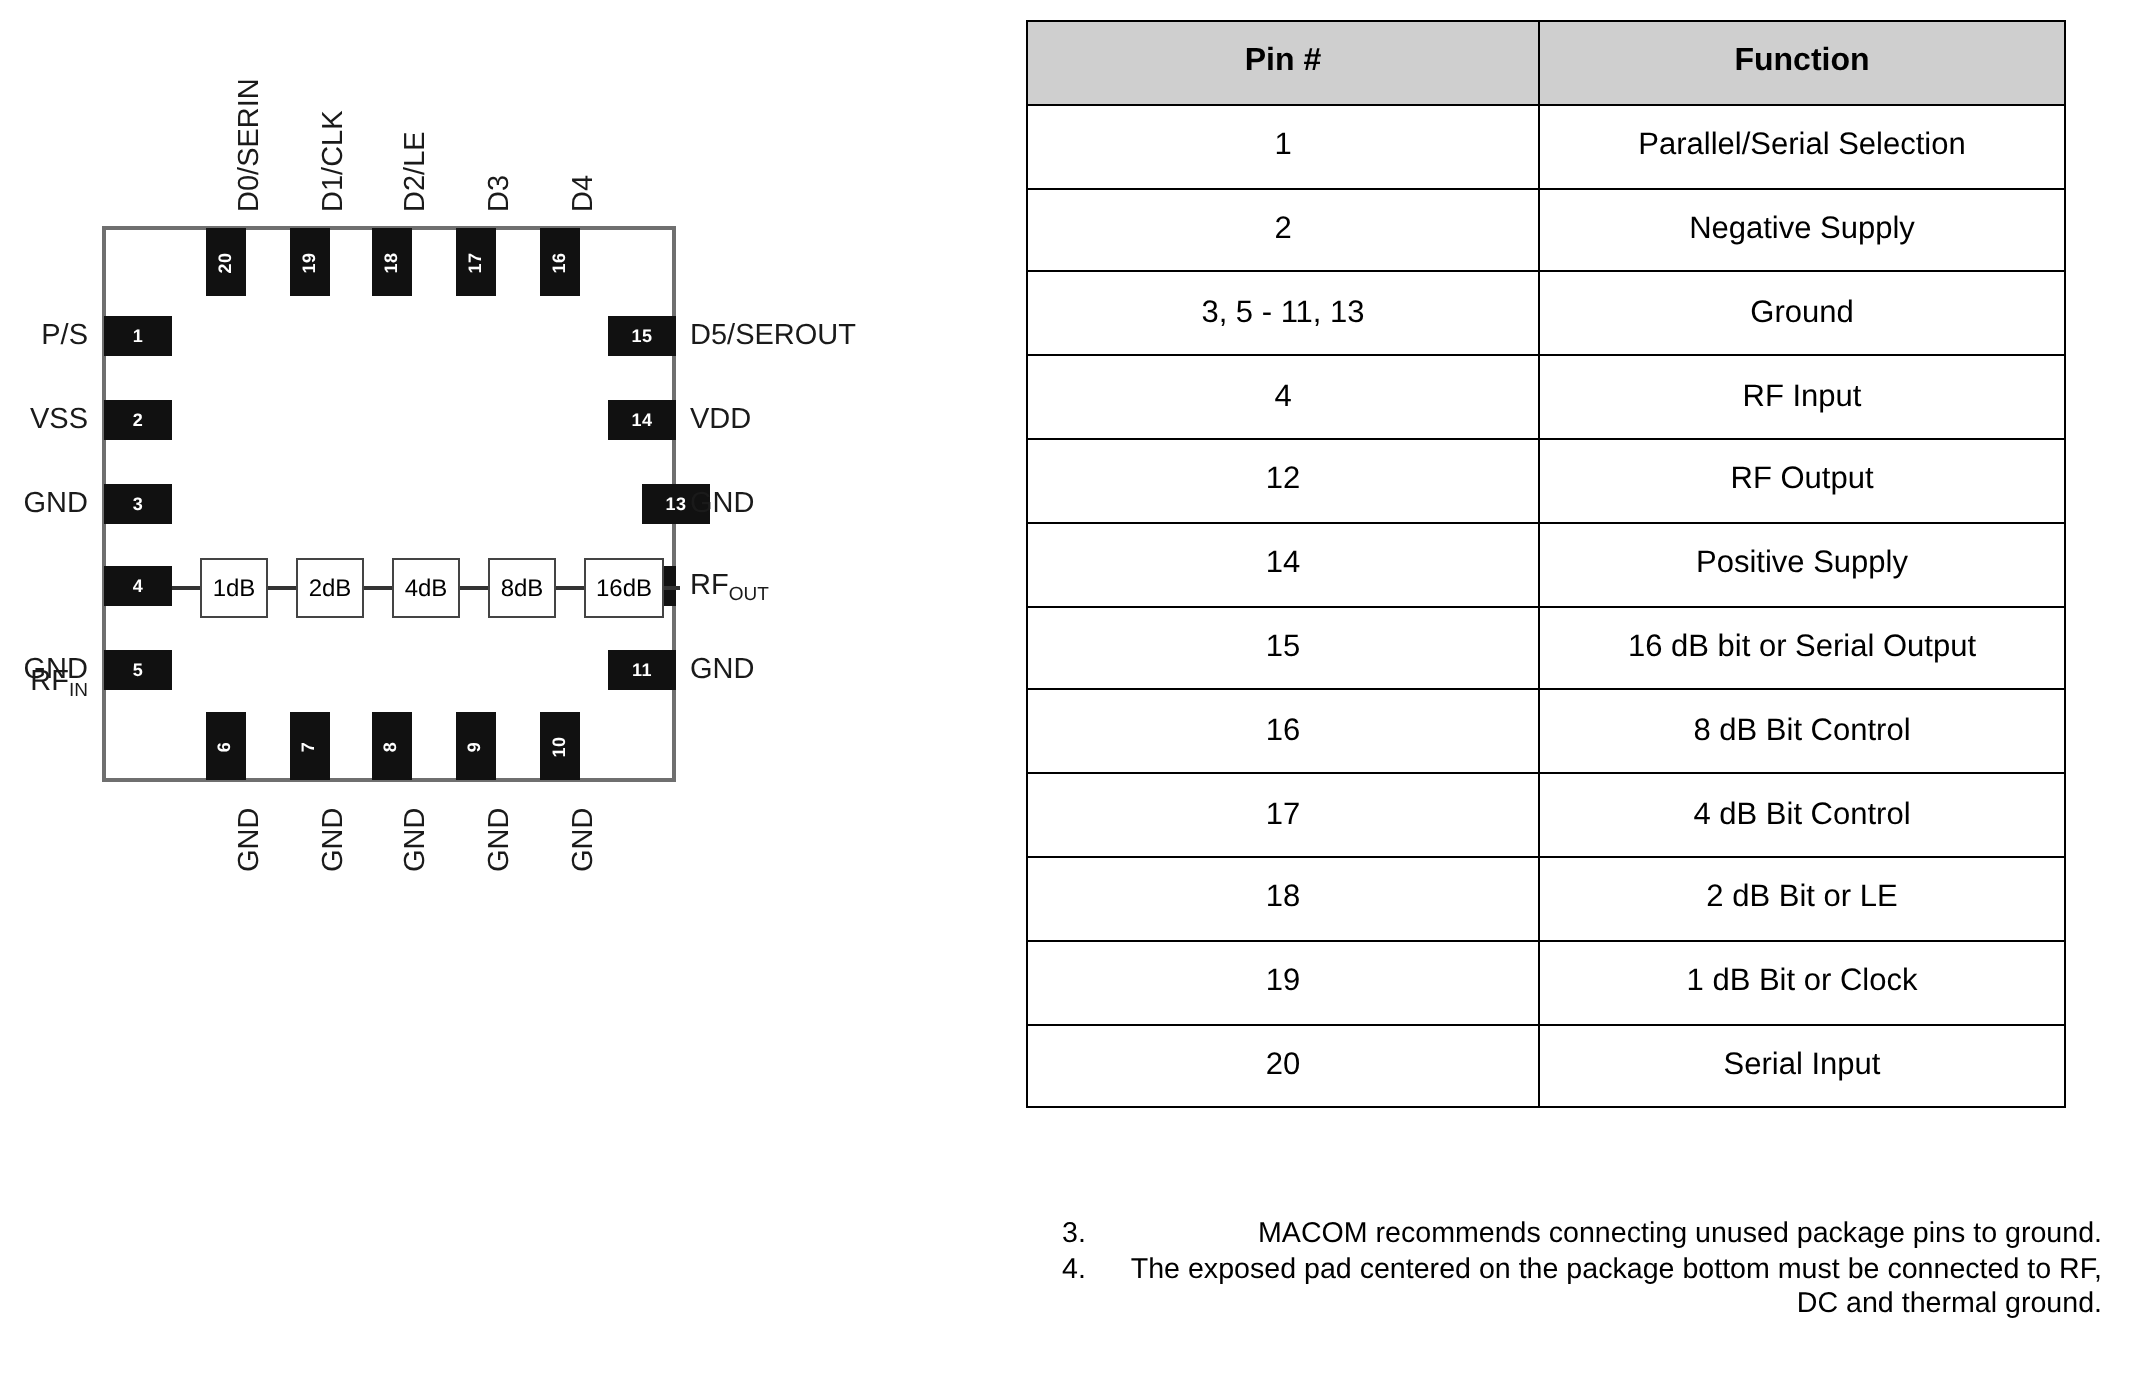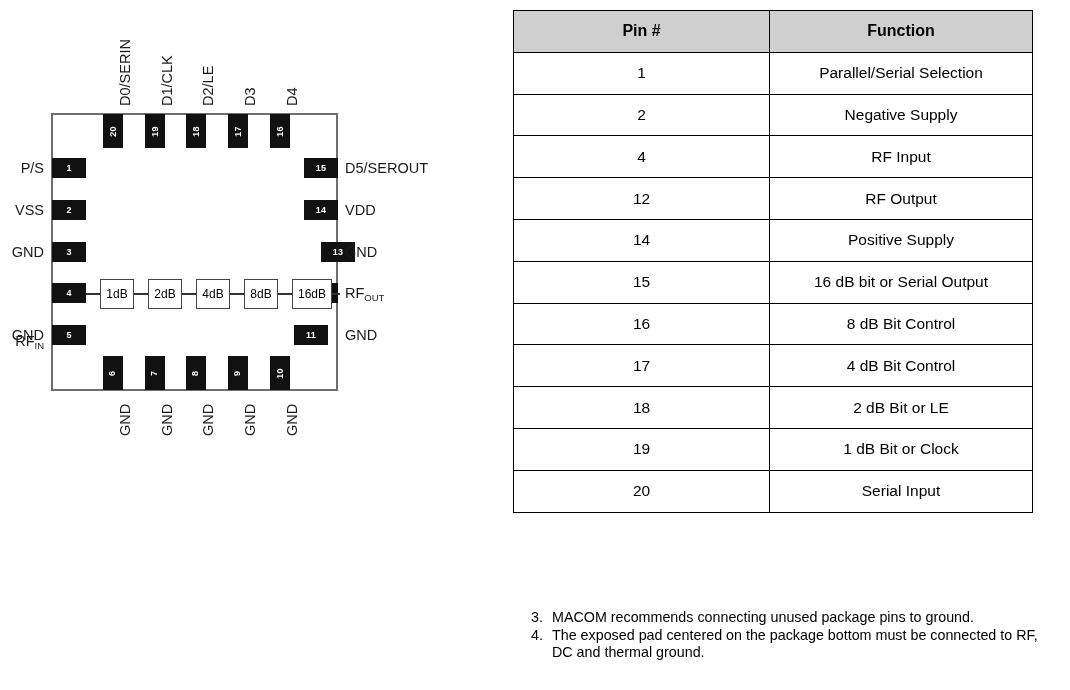--- a/index.html
+++ b/index.html
@@ -152,20 +152,21 @@
   .note {
     display: flex;
     align-items: flex-start;
   }
   .note-num {
     width: 21px;
     flex: 0 0 21px;
   }
   .note-text {
     flex: 1 1 auto;
+    text-align: right;
   }
 </style>
 </head>
 <body>
 
 <div id="pin-diagram">
 
   <div class="package-body"></div>
 
   <div class="pad side" style="left:52px; top:158px;">
@@ -195,21 +196,21 @@
     </div>
   <div class="pad side" style="left:304px; top:200px;">
       <span>14</span>
     </div>
   <div class="pad side" style="left:321px; top:242px;">
       <span>13</span>
     </div>
   <div class="pad side" style="left:304px; top:283px;">
       <span>12</span>
     </div>
-  <div class="pad side" style="left:294px; top:325px;align-items:center;">
+  <div class="pad side" style="left:304px; top:325px;align-items:center;">
       <span>11</span>
     </div>
 
   <div class="pin-label" style="left:345px; top:161px;"><span>D5/SEROUT</span></div>
   <div class="pin-label" style="left:345px; top:203px;"><span>VDD</span></div>
   <div class="pin-label" style="left:345px; top:245px;"><span>GND</span></div>
   <div class="pin-label" style="left:345px; top:286px;"><span>RF</span><sub>OUT</sub></div>
   <div class="pin-label" style="left:345px; top:328px;"><span>GND</span></div>
 
   <div class="pad vert" style="left:103px; top:114px;">
@@ -295,20 +296,24 @@
   <tbody id="table-body">
       <tr>
         <td>1</td>
         <td>Parallel/Serial Selection</td>
       </tr>
       <tr>
         <td>2</td>
         <td>Negative Supply</td>
       </tr>
       <tr>
+        <td>3, 5 - 11, 13</td>
+        <td>Ground</td>
+      </tr>
+      <tr>
         <td>4</td>
         <td>RF Input</td>
       </tr>
       <tr>
         <td>12</td>
         <td>RF Output</td>
       </tr>
       <tr>
         <td>14</td>
         <td>Positive Supply</td>

